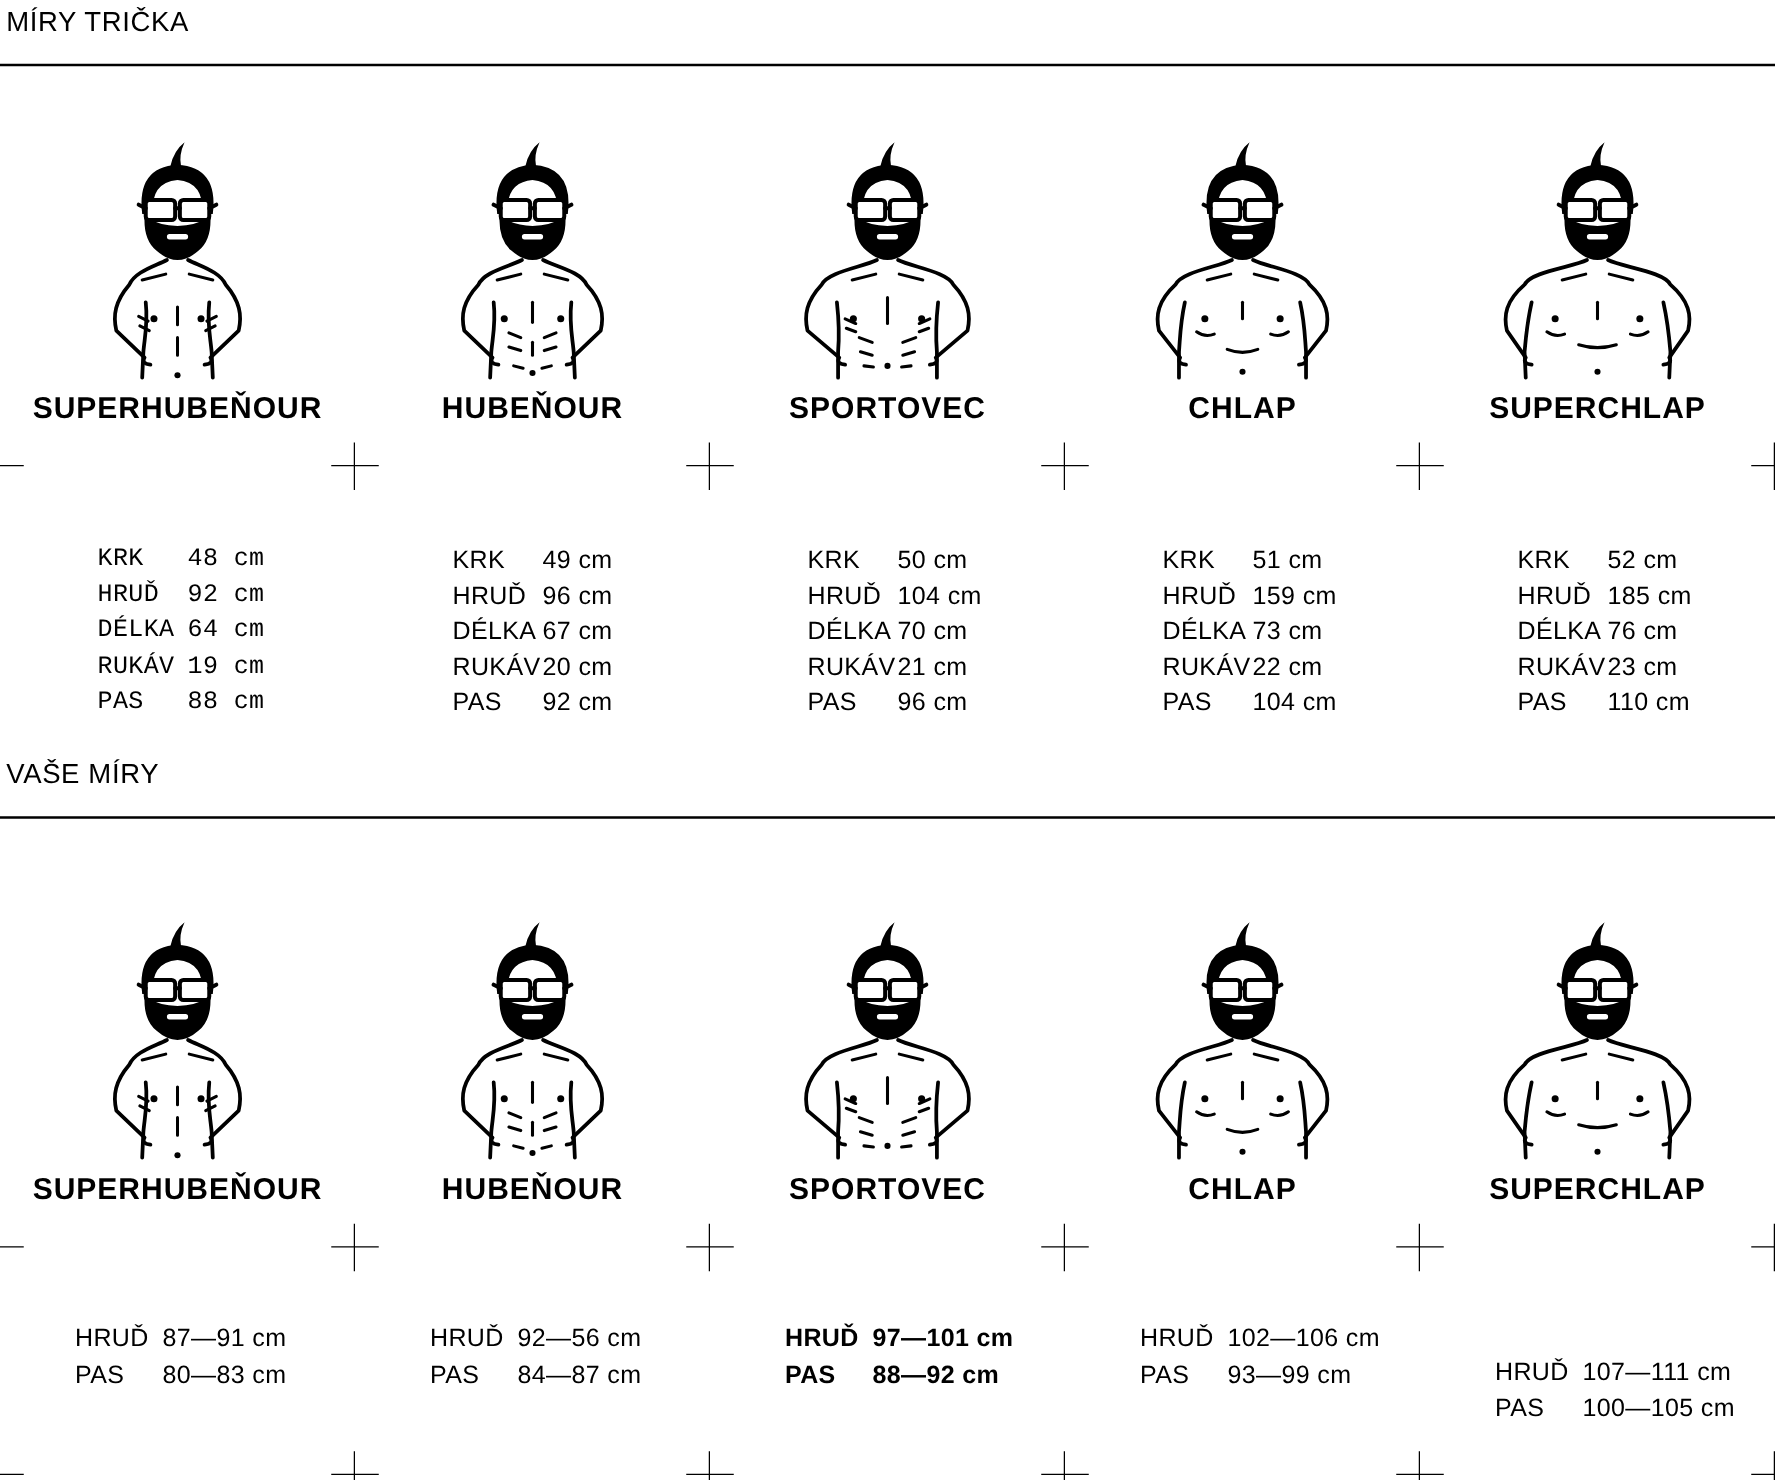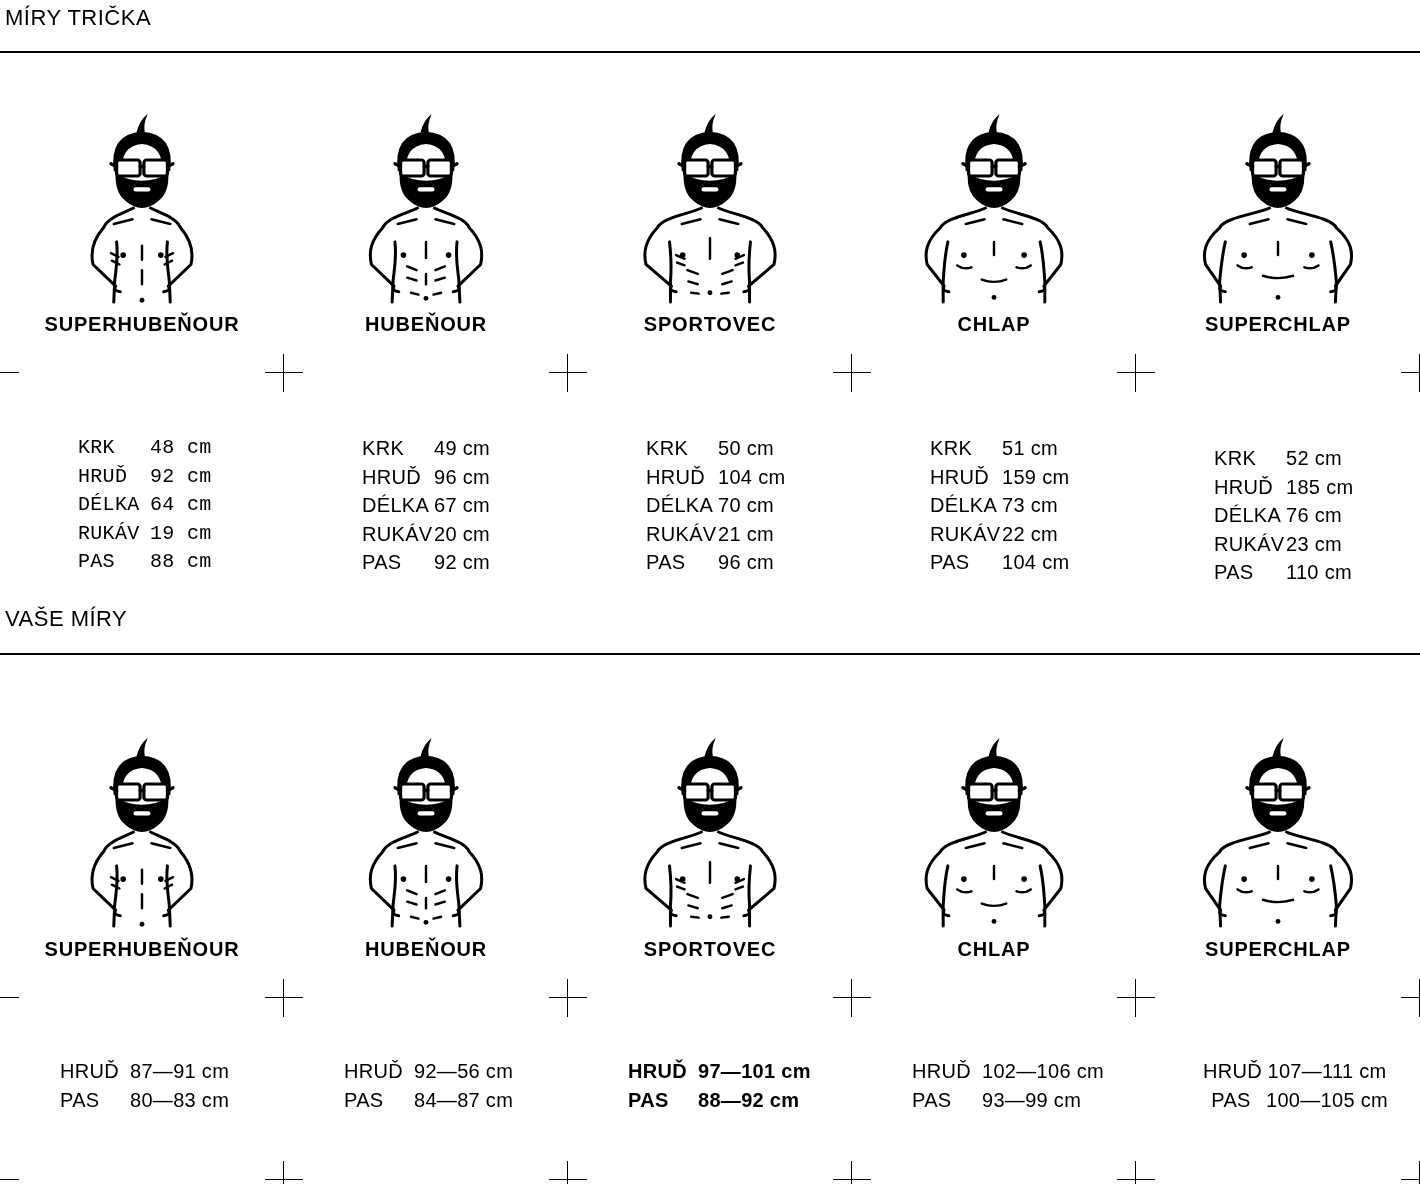--- a/index.html
+++ b/index.html
@@ -18,21 +18,21 @@
     position: absolute; left: 0; width: 1420px; height: 0;
     border-top: 2px solid #000;
   }
   .fig {
     position: absolute; width: 284px; height: 192px;
     display: flex; justify-content: center; align-items: flex-start;
   }
   .fig svg { height: 192px; display: block; }
   .size-name {
     position: absolute; width: 284px; text-align: center;
-    font-size: 20px; font-weight: bold; letter-spacing: 0.8px;
+    font-size: 24px; font-weight: bold; letter-spacing: 0.8px;
     white-space: nowrap;
   }
   .meas {
     position: absolute; font-size: 20px; line-height: 28.5px;
     letter-spacing: 0.3px; white-space: nowrap;
   }
   .mrow { display: block; }
   .lbl { display: inline-block; }
   .cross { position: absolute; width: 38px; height: 38px; }
   .cross::before {
@@ -240,21 +240,21 @@
             <path d="M120,132 L120,146"></path>
             <circle cx="120" cy="191" r="2.6" fill="#000" stroke="none"></circle>
             <path d="M104,168 Q120,173 136,168"></path>
             <path d="M77,157 Q84,162 92,159"></path>
             <path d="M163,157 Q156,162 148,159"></path>
           </g>
   </g>
 </svg>
     </div>
     <div class="size-name" style="left: 1136px; top: 313px;">SUPERCHLAP</div>
-    <div class="meas" style="left: 1214px; top: 434px; margin-top: 10px;">
+    <div class="meas" style="left: 1214px; top: 434px;">
       <div class="mrow"><span class="lbl" style="width: 72px;">KRK</span><span class="val">52 cm</span></div>
       <div class="mrow"><span class="lbl" style="width: 72px;">HRUĎ</span><span class="val">185 cm</span></div>
       <div class="mrow"><span class="lbl" style="width: 72px;">DÉLKA</span><span class="val">76 cm</span></div>
       <div class="mrow"><span class="lbl" style="width: 72px;">RUKÁV</span><span class="val">23 cm</span></div>
       <div class="mrow"><span class="lbl" style="width: 72px;">PAS</span><span class="val">110 cm</span></div>
     </div>
     <div class="fig" style="left: 0px; top: 736px;">
       <svg viewBox="0 -6 240 204" width="226" height="192">
   <g fill="none" stroke="#000" stroke-width="3.2" stroke-linecap="round" stroke-linejoin="round">
     <path fill="#000" stroke="none" d="M90,57 Q85,17 120,15 Q155,17 150,57 L141,57 Q143,30 120,28 Q97,30 99,57 Z"></path>
@@ -428,21 +428,21 @@
             <path d="M120,132 L120,146"></path>
             <circle cx="120" cy="191" r="2.6" fill="#000" stroke="none"></circle>
             <path d="M104,168 Q120,173 136,168"></path>
             <path d="M77,157 Q84,162 92,159"></path>
             <path d="M163,157 Q156,162 148,159"></path>
           </g>
   </g>
 </svg>
     </div>
     <div class="size-name" style="left: 1136px; top: 938px;">SUPERCHLAP</div>
-    <div class="meas" style="left: 1196px; top: 1057px; text-align: center;">
+    <div class="meas" style="left: 1196px; top: 1084px;">
       <div class="mrow"><span class="lbl" style="width: 70px;">HRUĎ</span><span class="val">107—111 cm</span></div>
       <div class="mrow"><span class="lbl" style="width: 70px;">PAS</span><span class="val">100—105 cm</span></div>
     </div>
     <div class="cross" style="left: -19px; top: 354px;"></div>
     <div class="cross" style="left: 265px; top: 354px;"></div>
     <div class="cross" style="left: 549px; top: 354px;"></div>
     <div class="cross" style="left: 833px; top: 354px;"></div>
     <div class="cross" style="left: 1117px; top: 354px;"></div>
     <div class="cross" style="left: 1401px; top: 354px;"></div>
     <div class="cross" style="left: -19px; top: 979px;"></div>

